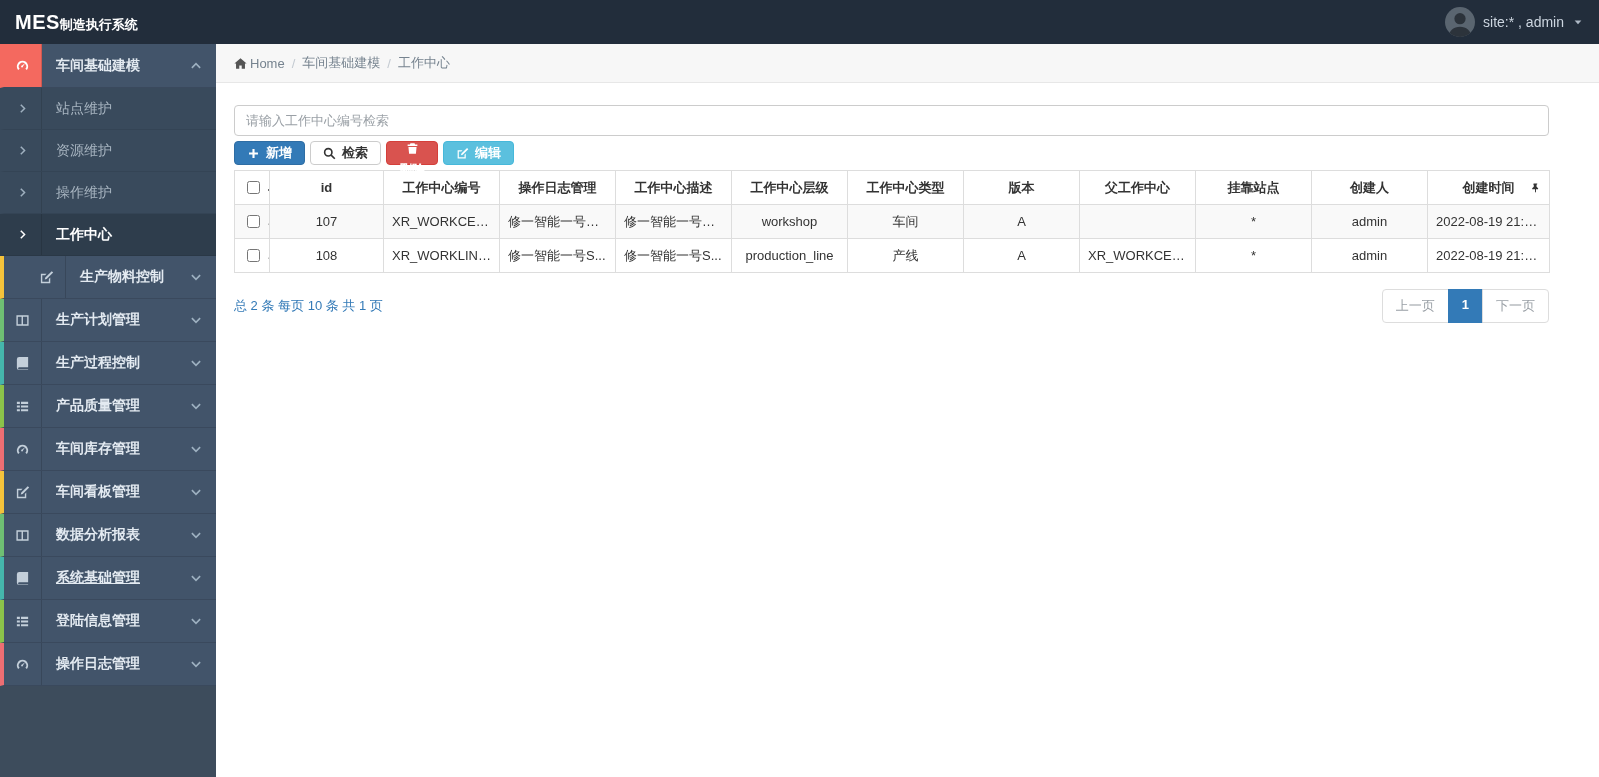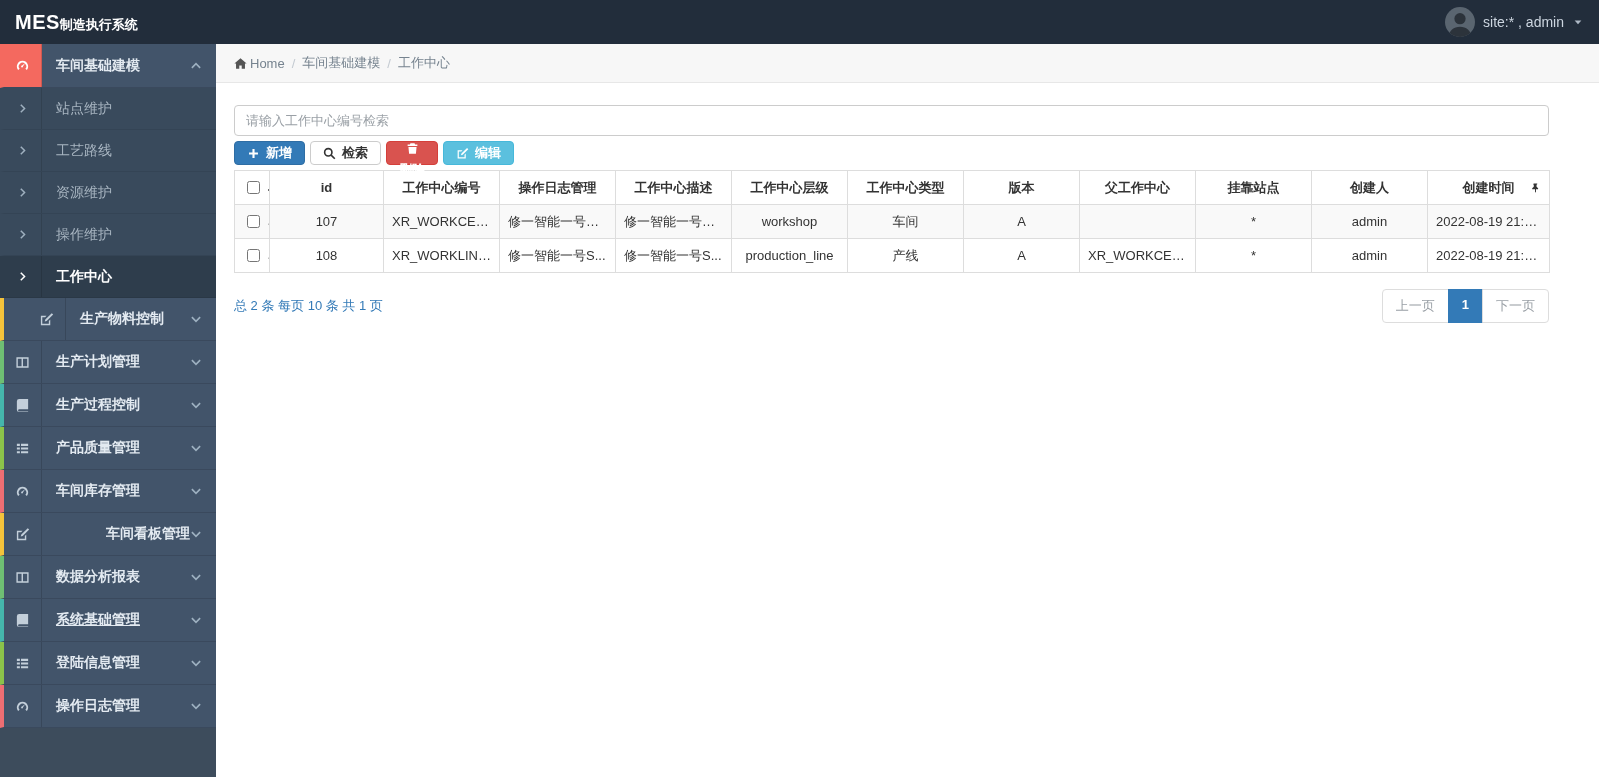--- a/index.html
+++ b/index.html
@@ -136,28 +136,20 @@
               </svg>
             </span>
             <span class="sb-lb">站点维护</span>
           </div>
           <div class="sb-subrow">
             <span class="sb-ic">
               <svg viewBox="0 0 16 16" fill="none" stroke="currentColor" stroke-width="2.2">
                 <path d="M5.5 2.5l5.5 5.5-5.5 5.5"></path>
               </svg>
             </span>
-            <span class="sb-lb">工艺路线</span>
-          </div>
-          <div class="sb-subrow">
-            <span class="sb-ic">
-              <svg viewBox="0 0 16 16" fill="none" stroke="currentColor" stroke-width="2.2">
-                <path d="M5.5 2.5l5.5 5.5-5.5 5.5"></path>
-              </svg>
-            </span>
             <span class="sb-lb">资源维护</span>
           </div>
           <div class="sb-subrow">
             <span class="sb-ic">
               <svg viewBox="0 0 16 16" fill="none" stroke="currentColor" stroke-width="2.2">
                 <path d="M5.5 2.5l5.5 5.5-5.5 5.5"></path>
               </svg>
             </span>
             <span class="sb-lb">操作维护</span>
           </div>
@@ -228,21 +220,21 @@
               <path d="M8 3a6 6 0 0 0-4.7 9.7l1.6-1.2a4 4 0 1 1 6.2 0l1.6 1.2A6 6 0 0 0 8 3zm.6 5.9L11 5.2 7.5 8a1.05 1.05 0 1 0 1.1.9z"></path>
             </svg>
           </span>
           <span class="sb-lb">车间库存管理</span>
           <span class="sb-ch">
             <svg viewBox="0 0 16 16" fill="none" stroke="currentColor" stroke-width="2.2">
               <path d="M2.5 5.5L8 11l5.5-5.5"></path>
             </svg>
           </span>
         </div>
-        <div class="sb-row" style="border-left-color: rgb(245, 195, 59); text-align: right;">
+        <div class="sb-row" style="border-left-color: rgb(245, 195, 59);">
           <span class="sb-ic">
             <svg viewBox="0 0 16 16" fill="currentColor">
               <path d="M13.6 1.2l1.5 1.5-6.9 6.9-2.1.6.6-2.1zM2 4h6L6.5 5.5h-3v7h7V9.5L12 8v6H2z"></path>
             </svg>
           </span>
           <span class="sb-lb">车间看板管理</span>
           <span class="sb-ch">
             <svg viewBox="0 0 16 16" fill="none" stroke="currentColor" stroke-width="2.2">
               <path d="M2.5 5.5L8 11l5.5-5.5"></path>
             </svg>

